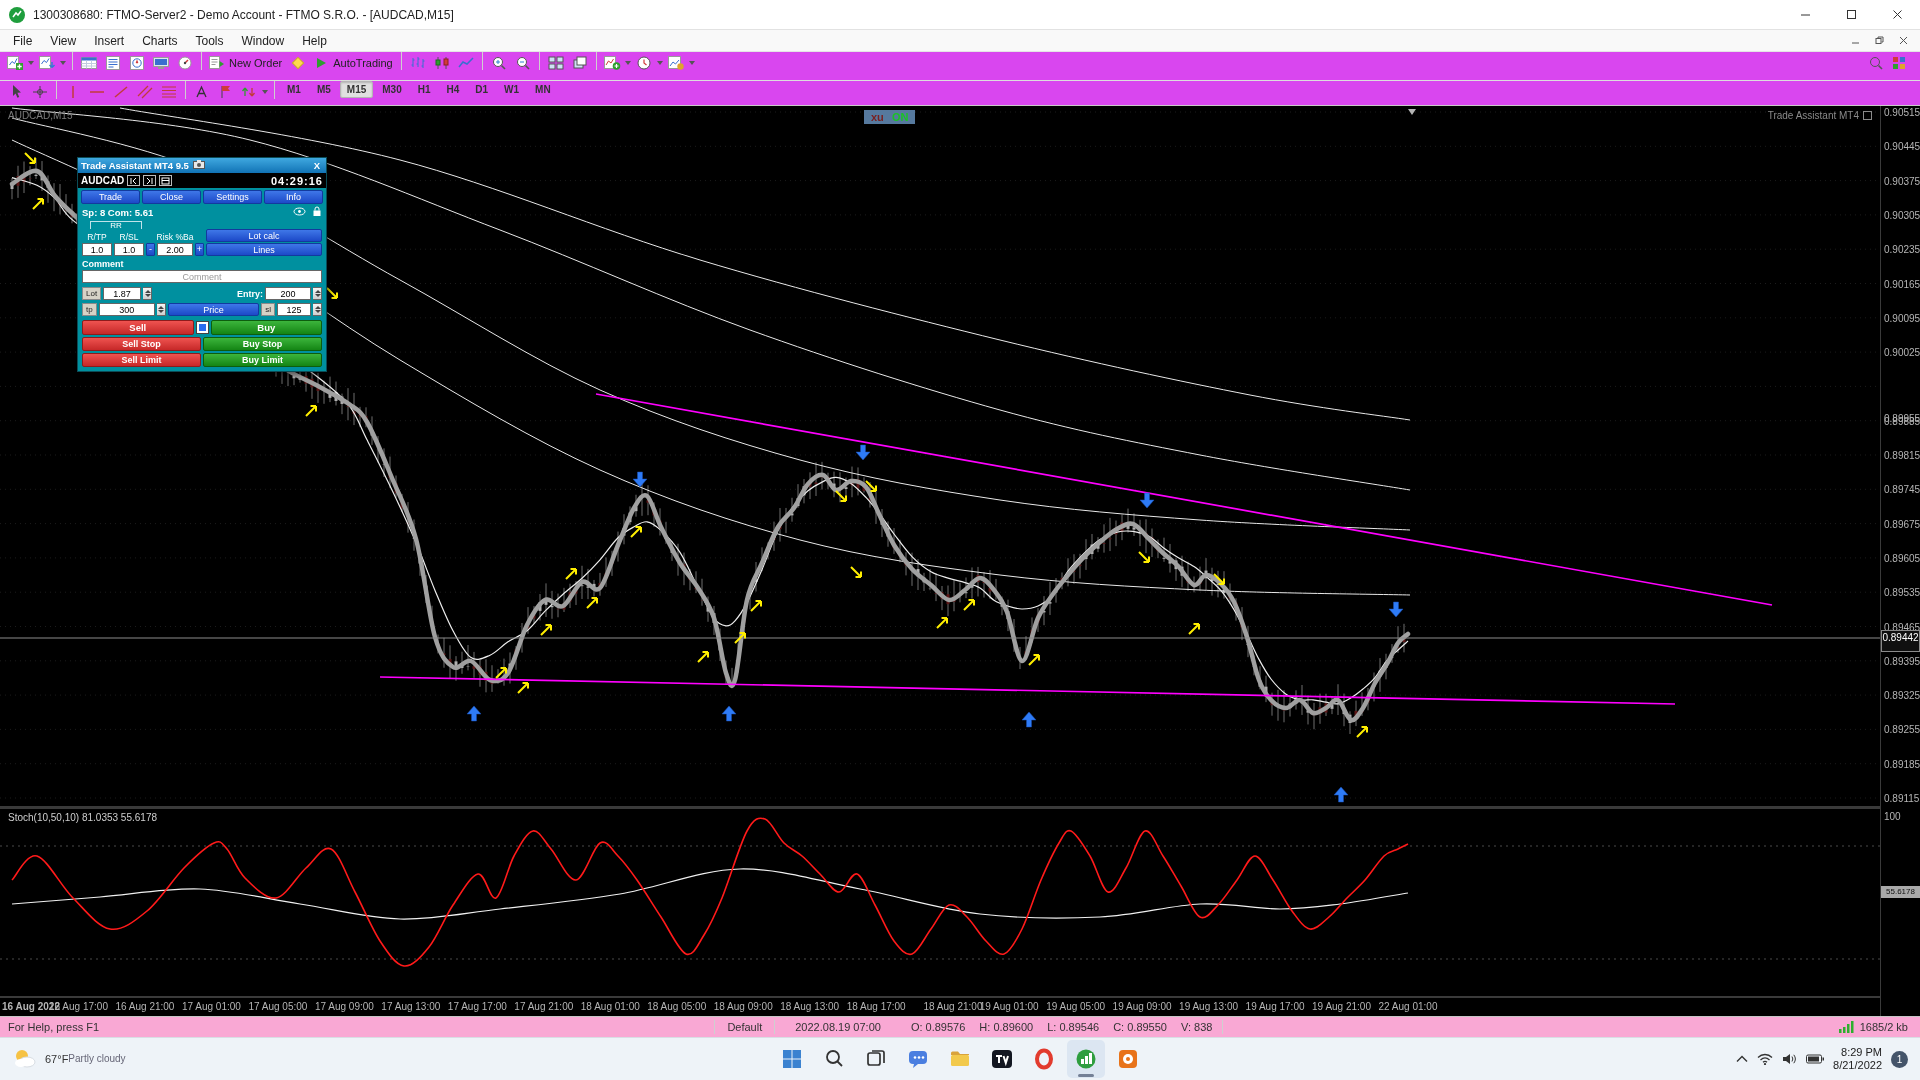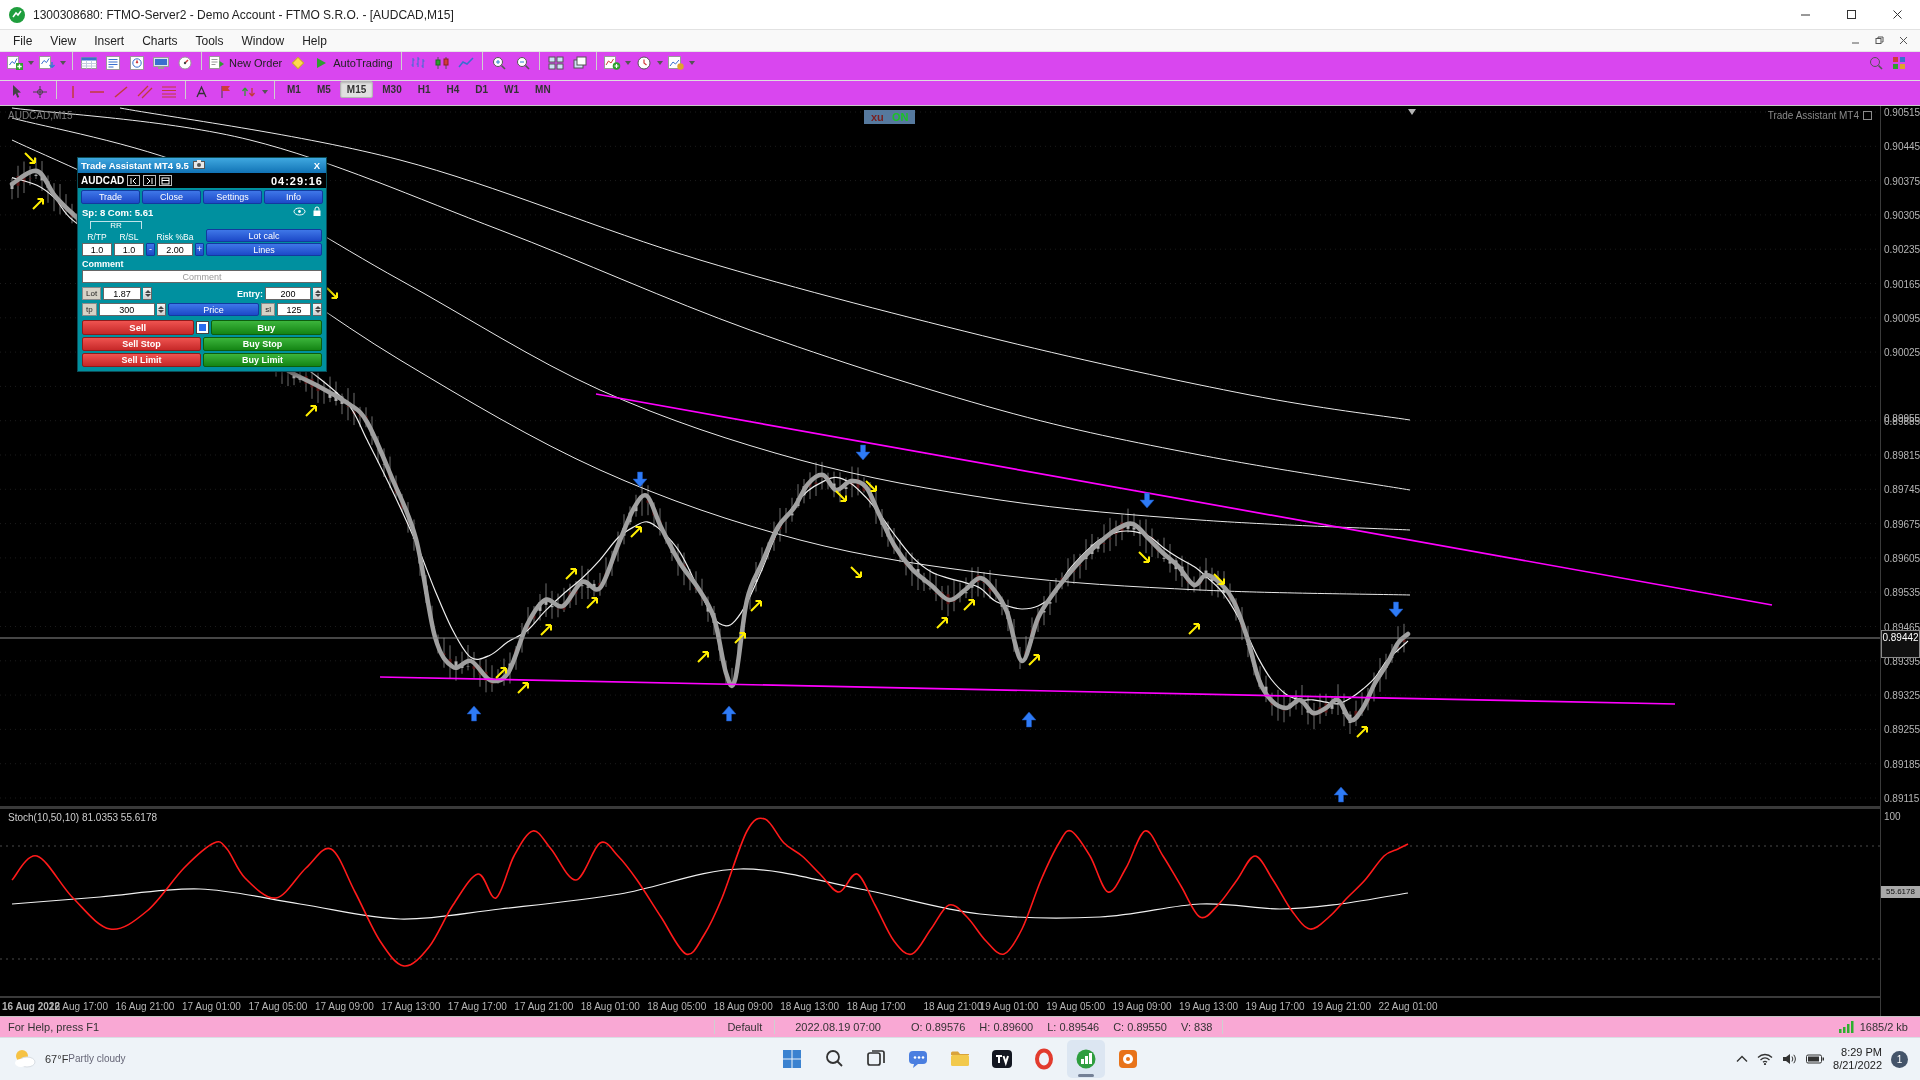--- a/index.html
+++ b/index.html
@@ -35,21 +35,21 @@
 .hsep{position:absolute;left:0;width:1880px;height:3px;background:#3a3a3a}
 #symbolLabel{position:absolute;left:8px;top:4px;font-size:10px;color:#7c7c7c;z-index:2}
 #watermark{position:absolute;right:48px;top:4px;font-size:10px;color:#8a8a8a;display:flex;align-items:center;gap:4px;z-index:2}
 #watermark .wm-box{width:9px;height:9px;border:1px solid #8a8a8a;display:inline-block}
 #badge{position:absolute;left:864px;top:4px;background:#56799e;padding:1px 7px;font-size:11px;font-weight:bold;z-index:2}
 #badge .bx{color:#7a1f1f}#badge .bo{color:#19c424;margin-left:5px}
 #noteText{position:absolute;left:68px;top:660px;font-size:23px;font-weight:bold;font-style:italic;color:#00ee00;z-index:2;letter-spacing:.5px}
 #stochLabel{position:absolute;left:8px;top:706px;font-size:10px;color:#cfcfcf;z-index:2}
 #priceScale{position:absolute;left:1880px;top:0;width:40px;height:910px;border-left:1px solid #3a3a3a;background:#000;z-index:2}
 .pl{position:absolute;left:3px;font-size:10px;color:#b5b5b5;white-space:nowrap}
-.pcur{position:absolute;left:0;width:39px;background:#101010;border:1px solid #8a8a8a;color:#fff;font-size:10px;text-align:center;height:28px;line-height:13px}
+.pcur{position:absolute;left:0;width:39px;background:#101010;border:1px solid #8a8a8a;color:#fff;font-size:10px;text-align:center;height:22px;line-height:13px}
 .sbox{position:absolute;left:0;width:39px;background:#a9a9a9;color:#101010;font-size:8px;text-align:center;height:12px;line-height:12px}
 #timeAxis{position:absolute;left:0;top:891px;width:1880px;height:19px;border-top:1px solid #3a3a3a;z-index:2}
 .tl{position:absolute;top:3px;font-size:10px;color:#b5b5b5;white-space:nowrap;transform:translateX(-50%)}
 .tl.first{transform:none;font-weight:bold}
 
 #tradePanel{position:absolute;left:77px;top:51px;width:250px;background:#00909f;border:1px solid #0b4c57;z-index:5;box-shadow:2px 2px 6px rgba(0,0,0,.55);padding-bottom:4px;font-size:9px}
 .tp-title{height:15px;background:linear-gradient(#3fa8e0,#1173b5);display:flex;align-items:center;color:#fff;font-size:9.5px;font-weight:bold;padding:0 3px}
 .tp-title .tname{margin-right:4px}
 .tp-x{margin-left:auto;font-weight:bold;padding:0 3px}
 .tp-sym{height:15px;background:#000;display:flex;align-items:center;color:#fff;font-size:10px;font-weight:bold;padding:0 3px;gap:3px}

